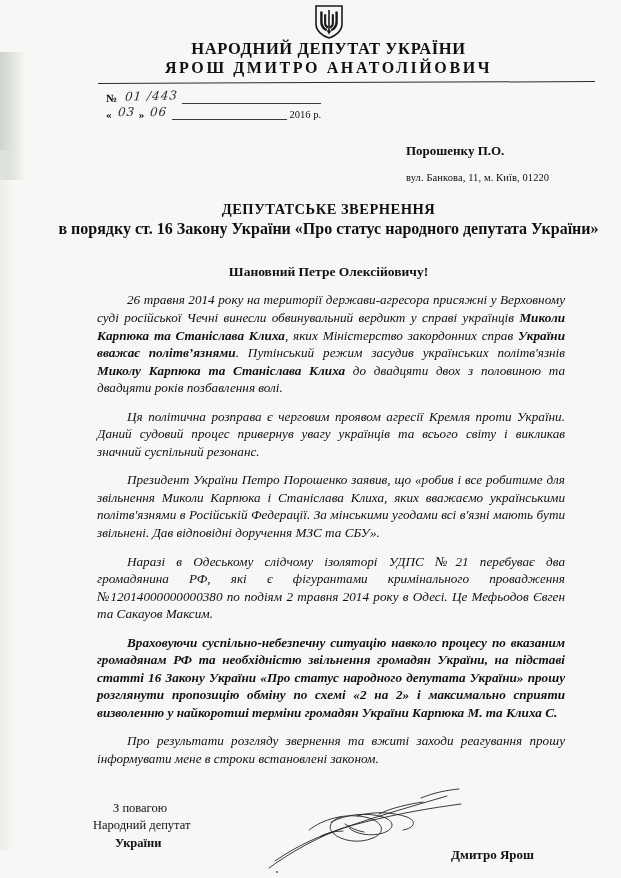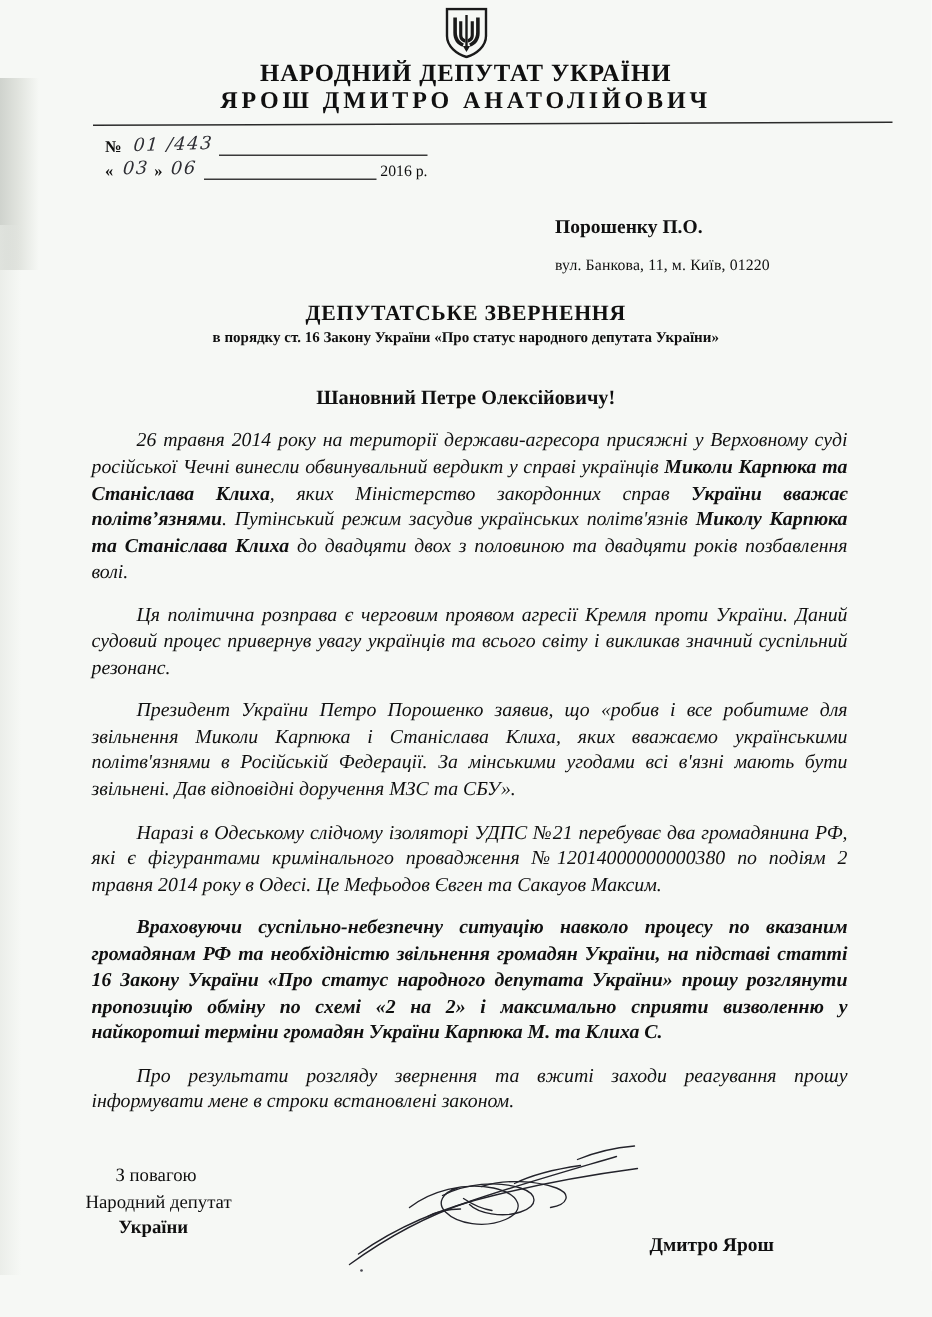--- a/index.html
+++ b/index.html
@@ -16,20 +16,21 @@
     color: #101010;
   }
 
   .page {
     position: relative;
     width: 621px;
     height: 878px;
     background: #f6f8f5;
     box-sizing: border-box;
     overflow: hidden;
+    padding-left: 36px;
   }
 
   
   .scan-edge {
     position: absolute;
     left: 0;
     top: 52px;
     width: 26px;
     height: 128px;
     background: linear-gradient(to right, #c8ccc6 0%, #dcdfd9 45%, rgba(246,248,245,0) 100%);
@@ -140,21 +141,21 @@
   .doc-title {
     text-align: center;
     font-weight: bold;
     font-size: 14.5px;
     letter-spacing: .5px;
     margin-top: 18px;
   }
   .doc-subtitle {
     text-align: center;
     font-weight: bold;
-    font-size: 10px;
+    font-size: 16px;
     margin-top: 2px;
   }
 
   .salutation {
     text-align: center;
     font-weight: bold;
     font-size: 13.5px;
     margin-top: 26px;
   }
 
@@ -189,21 +190,21 @@
     top: 6px;
     font-size: 12.5px;
     line-height: 1.42;
   }
   .sign-left .respect { text-indent: 20px; display: block; }
   .sign-left .role { display: block; }
   .sign-left .role-bold { display: block; font-weight: bold; padding-left: 22px; }
 
   .sign-name {
     position: absolute;
-    right: 105px;
+    right: 87px;
     top: 53px;
     font-weight: bold;
     font-size: 13px;
     white-space: nowrap;
   }
   .sign-scribble {
     position: absolute;
     left: 225px;
     top: -8px;
     pointer-events: none;

